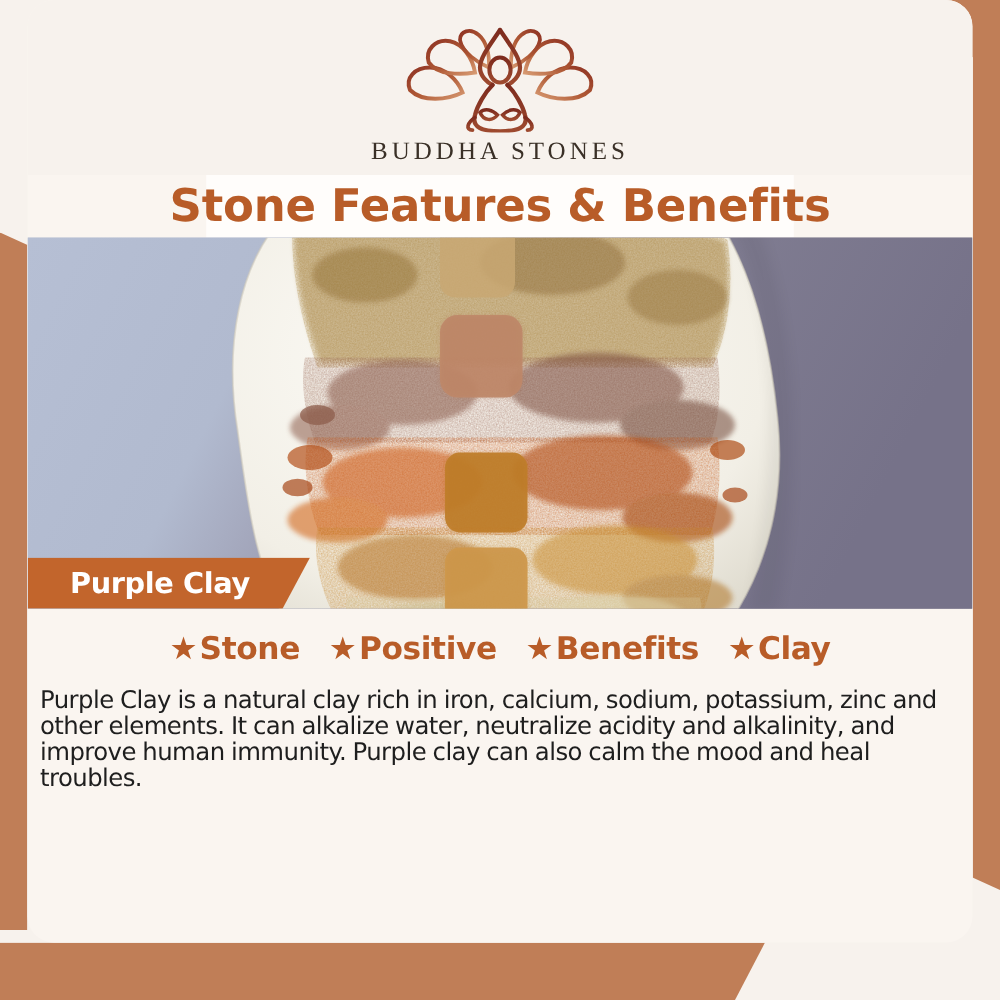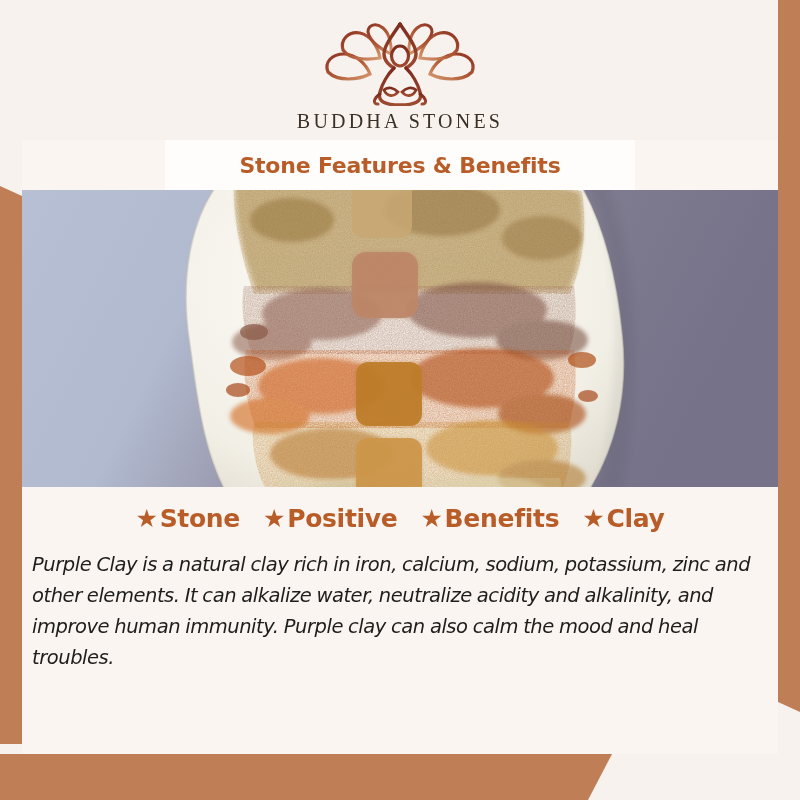--- a/index.html
+++ b/index.html
@@ -48,20 +48,21 @@
     clip-path: polygon(0 0, 100% 0, calc(100% - 24px) 100%, 0 100%);
   }
 
   
   .card {
     position: absolute;
     left: 22px; top: 0;
     width: 756px; height: 754px;
     background: #faf5f0;
     overflow: hidden;
+    border-radius: 21px;
   }
 
   
   .logo-area {
     position: absolute;
     left: 0; top: 0;
     width: 756px; height: 140px;
     background: #f7f2ed;
   }
   .logo-mark {
@@ -89,21 +90,21 @@
     left: 143px; top: 140px;
     width: 470px; height: 50px;
     background: #fffdfb;
     display: flex;
     align-items: center;
     justify-content: center;
   }
   .title-text {
     font-family: "DejaVu Sans", sans-serif;
     font-weight: bold;
-    font-size: 22px;
+    font-size: 36px;
     letter-spacing: -0.2px;
     color: #b85c28;
     white-space: nowrap;
   }
 
   
   .photo {
     position: absolute;
     left: 0; top: 190px;
     width: 756px; height: 297px;
@@ -163,24 +164,23 @@
   }
 
   
   .body-copy {
     position: absolute;
     left: 10px; top: 549px;
     width: 736px;
     color: #1e1e1e;
     font-family: "DejaVu Sans", sans-serif;
     font-size: 19.5px;
-    line-height: 31px;
+    line-height: 21px;
     letter-spacing: -0.45px;
     word-spacing: -0.6px;
-    font-style: italic;
   }
 </style>
 </head>
 <body>
 
 <div class="page">
 
   <div class="frame-top"></div>
   <div class="frame-right"></div>
   <div class="frame-bottom"></div>
@@ -352,20 +352,23 @@
             <ellipse cx="232" cy="142" rx="14" ry="8" fill="#8b5a48"></ellipse>
             <ellipse cx="560" cy="170" rx="14" ry="8" fill="#b04f18"></ellipse>
             <ellipse cx="566" cy="206" rx="10" ry="6" fill="#a9491a"></ellipse>
           </g>
         </g>
 
         <path d="M556 -20 C596 40 606 160 576 300 L600 300 C624 170 612 50 580 -20 Z" fill="#000000" opacity="0.05" filter="url(#softer)"></path>
       </svg>
     </div>
 
+    <div class="ribbon" style="left:0;">
+      <span class="ribbon-text">Purple Clay</span>
+    </div>
 
     <div class="benefits">
       <div class="benefit">
         <span class="star">★</span>
         <span>Stone</span>
       </div>
       <div class="benefit">
         <span class="star">★</span>
         <span>Positive</span>
       </div>

